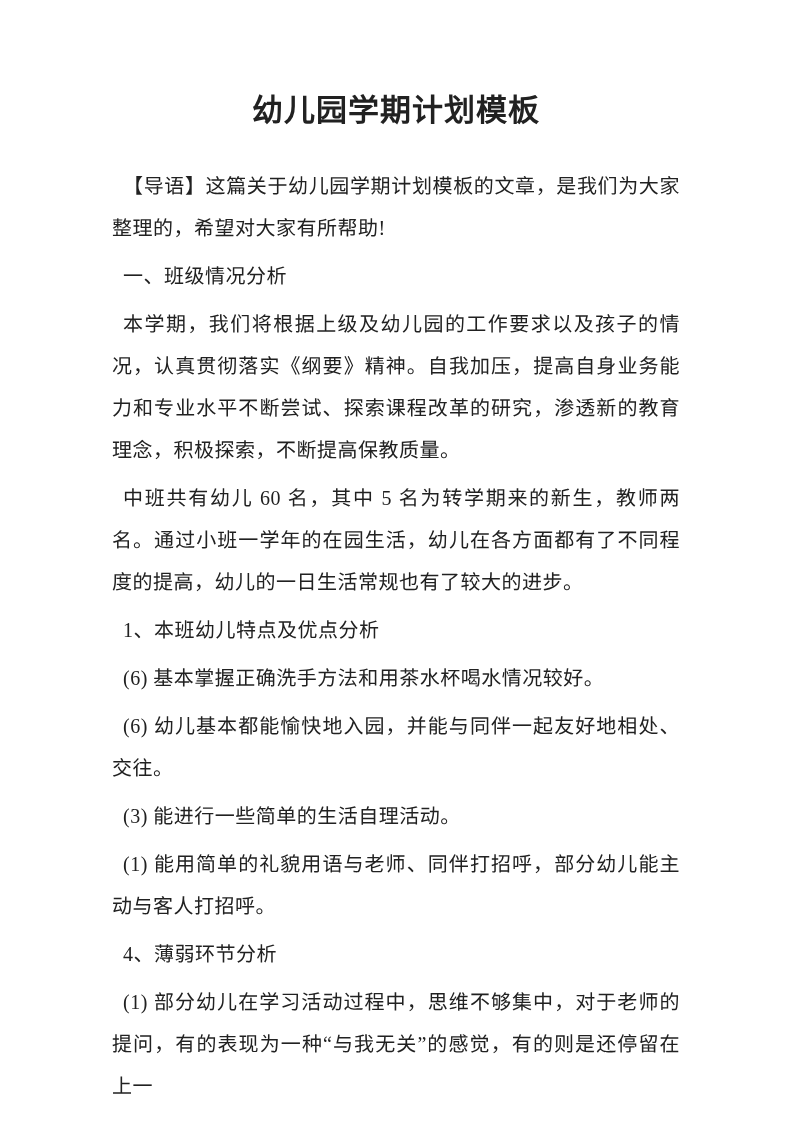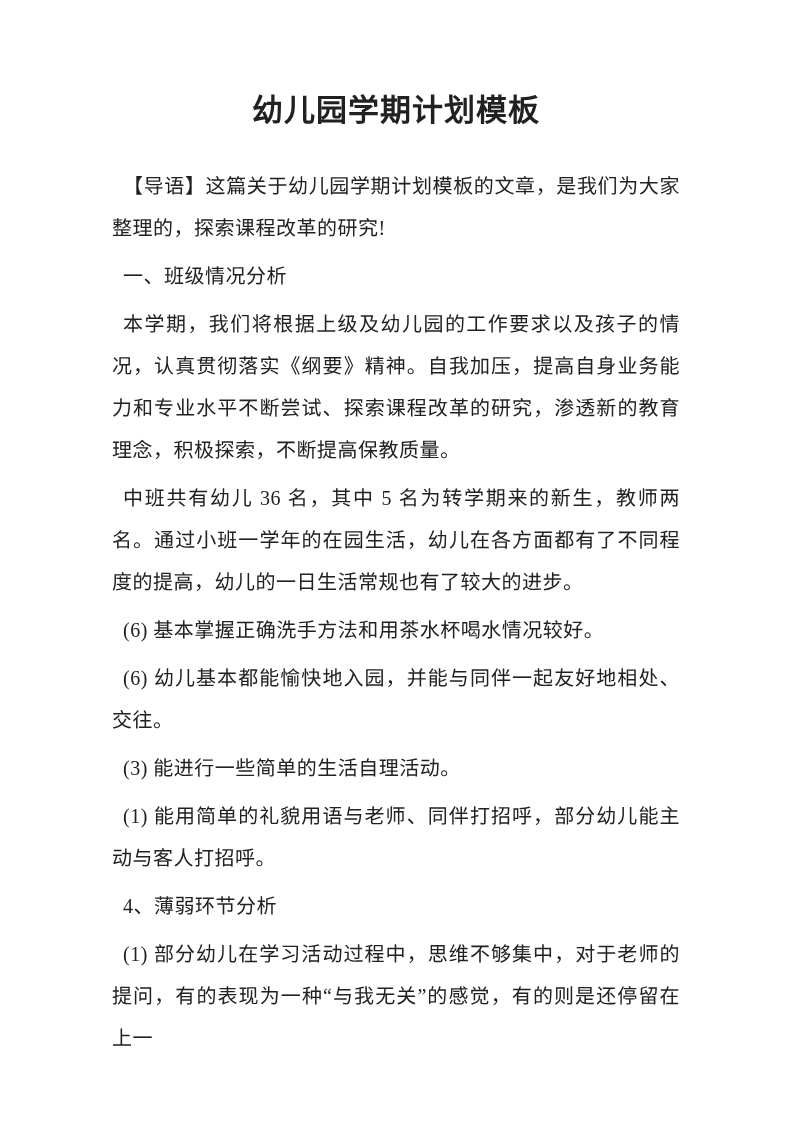--- a/index.html
+++ b/index.html
@@ -40,28 +40,29 @@
     letter-spacing: 0.5px;
   }
 </style>
 </head>
 <body>
 
 <div class="page">
 
   <h1 class="doc-title">幼儿园学期计划模板</h1>
 
-  <p class="para">【导语】这篇关于幼儿园学期计划模板的文章，是我们为大家整理的，探索课程改革的研究!</p>
+  <p class="para">【导语】这篇关于幼儿园学期计划模板的文章，是我们为大家整理的，希望对大家有所帮助!</p>
 
   <p class="para">一、班级情况分析</p>
 
   <p class="para">本学期，我们将根据上级及幼儿园的工作要求以及孩子的情况，认真贯彻落实《纲要》精神。自我加压，提高自身业务能力和专业水平不断尝试、探索课程改革的研究，渗透新的教育理念，积极探索，不断提高保教质量。</p>
 
-  <p class="para">中班共有幼儿 36 名，其中 5 名为转学期来的新生，教师两名。通过小班一学年的在园生活，幼儿在各方面都有了不同程度的提高，幼儿的一日生活常规也有了较大的进步。</p>
+  <p class="para">中班共有幼儿 60 名，其中 5 名为转学期来的新生，教师两名。通过小班一学年的在园生活，幼儿在各方面都有了不同程度的提高，幼儿的一日生活常规也有了较大的进步。</p>
 
+  <p class="para">1、本班幼儿特点及优点分析</p>
 
   <p class="para">(6) 基本掌握正确洗手方法和用茶水杯喝水情况较好。</p>
 
   <p class="para">(6) 幼儿基本都能愉快地入园，并能与同伴一起友好地相处、交往。</p>
 
   <p class="para">(3) 能进行一些简单的生活自理活动。</p>
 
   <p class="para">(1) 能用简单的礼貌用语与老师、同伴打招呼，部分幼儿能主动与客人打招呼。</p>
 
   <p class="para">4、薄弱环节分析</p>

